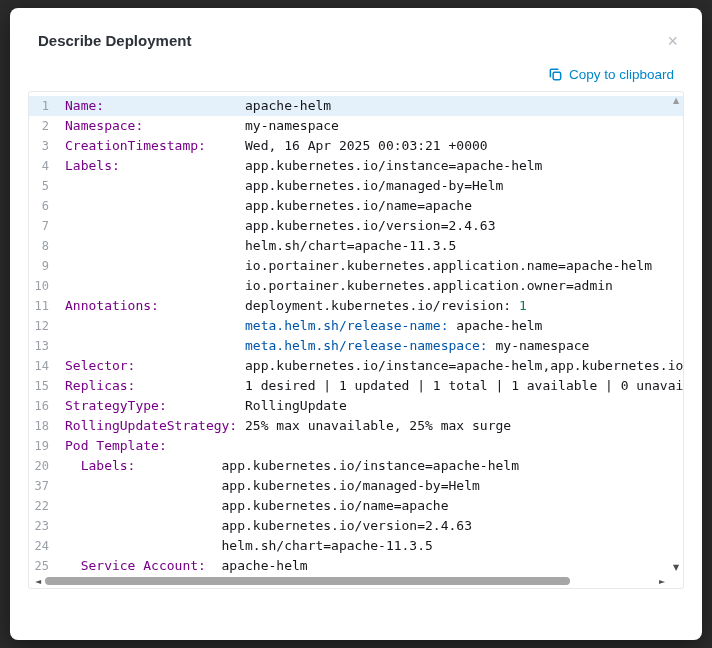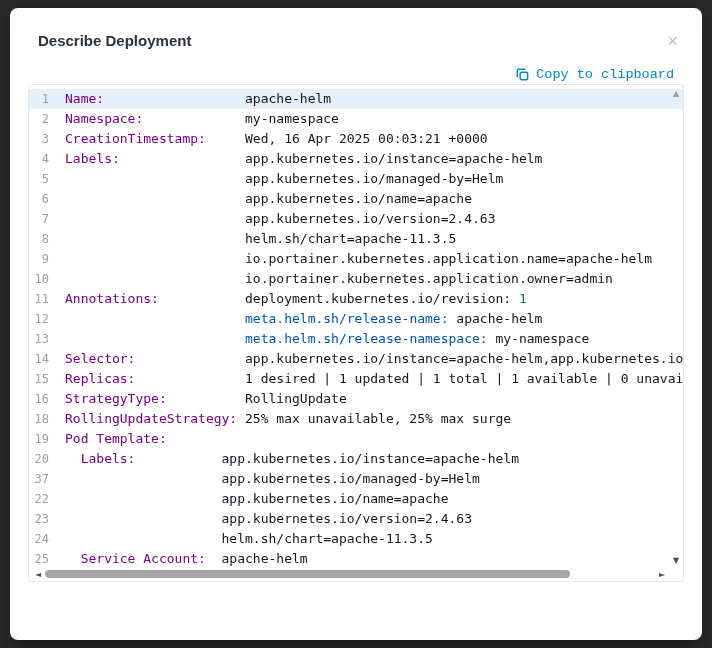--- a/index.html
+++ b/index.html
@@ -17,21 +17,21 @@
     box-shadow:0 6px 24px rgba(0,0,0,.45);
   }
   .modal-header { padding:24px 28px 0; position:relative; }
   .modal-title { font-size:15px; font-weight:bold; color:#2d3138; }
   .close-btn {
     position:absolute; right:24px; top:24px;
     background:none; border:none; line-height:1;
     font-size:18px; color:#b4bac2; cursor:pointer;
     font-family:"Liberation Sans", sans-serif;
   }
-  .copy-row { display:flex; justify-content:flex-end; align-items:center; margin:18px 28px 2px;font-family:Liberation Mono, monospace; }
+  .copy-row { display:flex; justify-content:flex-end; align-items:center; margin:18px 28px 9px; }
   .copy-link {
     display:inline-flex; align-items:center; gap:6px;
     color:var(--accent,#0087c9); font-size:13.5px; font-weight:500; cursor:pointer;
   }
   .code-area {
     position:relative; margin:0 18px; height:498px;
     border:1px solid #e6e8ea; border-radius:3px; background:#fff;
     overflow:hidden;
     font-family:"DejaVu Sans Mono","Liberation Mono", monospace;
     font-size:13px;

